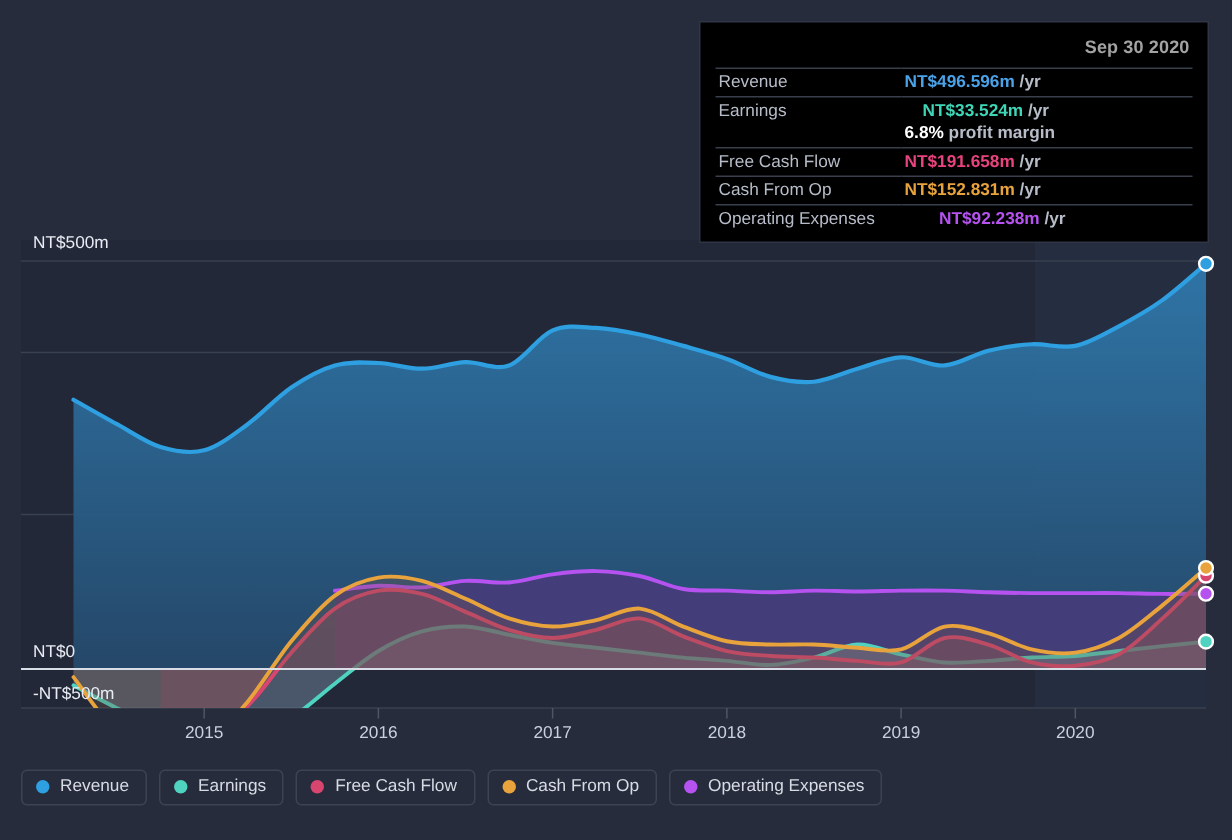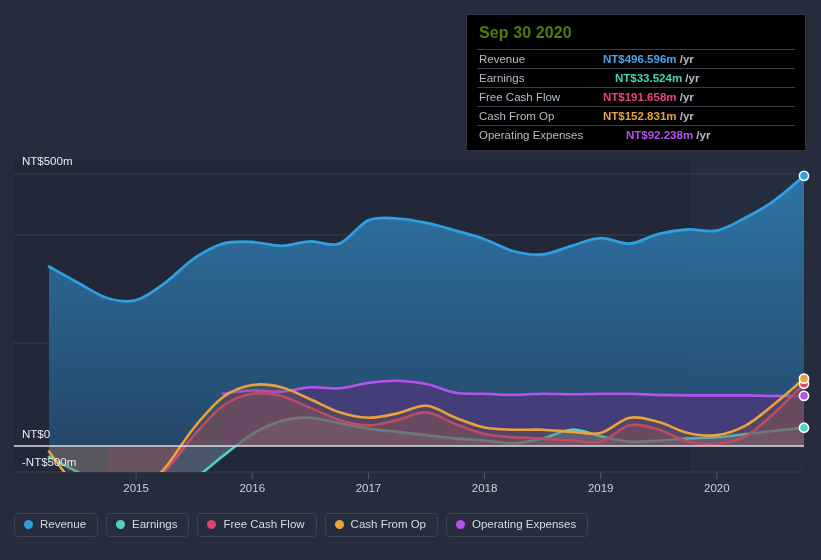--- a/index.html
+++ b/index.html
@@ -29,22 +29,22 @@
   #tooltip{
     position:absolute;left:466px;top:14px;width:340px;
     background:#000000;
     border:1px solid #2f3545;
     box-sizing:border-box;
     padding:8px 10px 6px 10px;
     font-size:11.5px;
     color:#cfd5df;
   }
   #tooltip .tt-title{
-    color:#4d7c0f;font-weight:bold;font-size:16px;
-    padding:1px 2px 7px 2px;letter-spacing:.1px;
+    color:#a3a3a3;font-weight:bold;font-size:12px;
+    padding:1px 2px 7px 2px;letter-spacing:.1px;text-align:right;
   }
   #tooltip table{border-collapse:collapse;width:100%;}
   #tooltip td{
     padding:3px 2px 3px 2px;
     border-top:1px solid #3a3f4c;
     font-size:11.5px;
     vertical-align:middle;
     white-space:nowrap;
   }
   #tooltip tr.sub td{border-top:none;padding-top:0;}
@@ -166,20 +166,24 @@
     <table>
       <tbody id="tt-body">
           <tr>
             <td class="tt-key">Revenue</td>
             <td class="tt-val"><span class="tt-amt" style="color: rgb(74, 163, 232); margin-top: 47px;">NT$496.596m</span><span class="tt-unit"> /yr</span></td>
           </tr>
           <tr>
             <td class="tt-key">Earnings</td>
             <td class="tt-val"><span class="tt-amt" style="color: rgb(62, 214, 182); margin-left: 12px;">NT$33.524m</span><span class="tt-unit"> /yr</span></td>
           </tr>
+          <tr class="sub">
+            <td class="tt-key"></td>
+            <td><span class="tt-pct">6.8%</span><span class="tt-unit"> profit margin</span></td>
+          </tr>
           <tr>
             <td class="tt-key">Free Cash Flow</td>
             <td class="tt-val"><span class="tt-amt" style="color: rgb(232, 67, 127);">NT$191.658m</span><span class="tt-unit"> /yr</span></td>
           </tr>
           <tr>
             <td class="tt-key">Cash From Op</td>
             <td class="tt-val"><span class="tt-amt" style="color: rgb(232, 163, 61);">NT$152.831m</span><span class="tt-unit"> /yr</span></td>
           </tr>
           <tr>
             <td class="tt-key">Operating Expenses</td>

